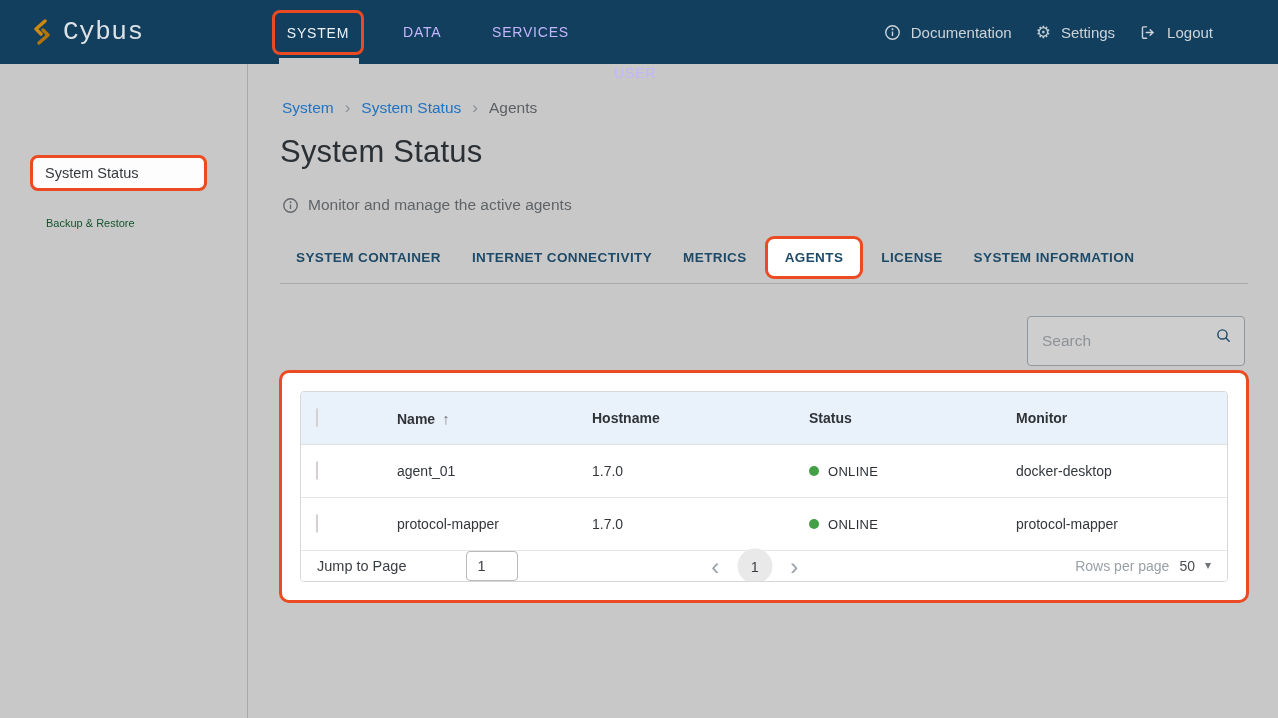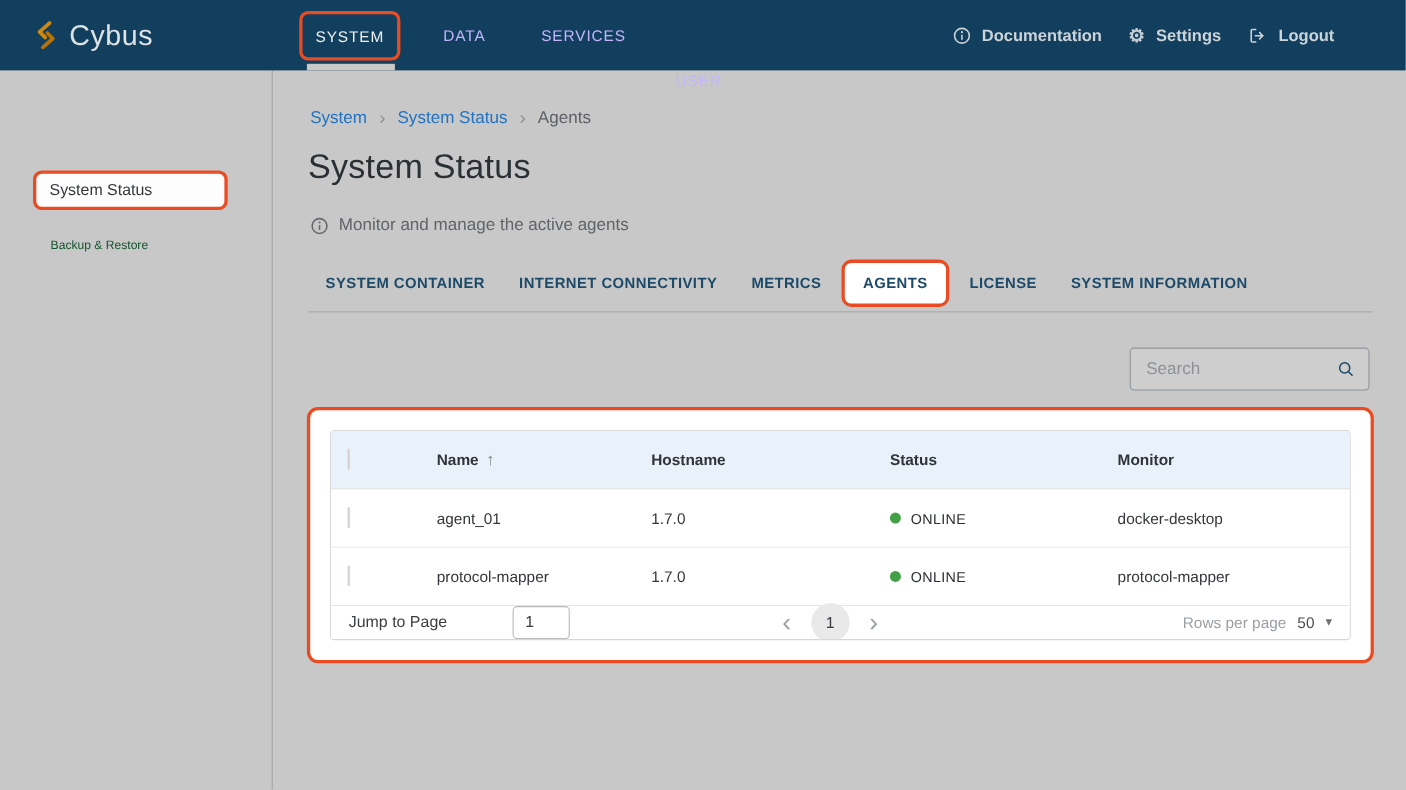--- a/index.html
+++ b/index.html
@@ -2,27 +2,27 @@
 <html><head>
 <meta charset="utf-8">
 <style>
   * { margin:0; padding:0; box-sizing:border-box; }
   html,body { width:1278px; height:718px; overflow:hidden; }
   body { font-family:"Liberation Sans", sans-serif; background:#c8c8c8; position:relative; }
 
   
   .navbar { position:absolute; top:0; left:0; width:1278px; height:64px; background:#123f5e; z-index:5; }
   .logo { position:absolute; left:30px; top:0; height:64px; display:flex; align-items:center; gap:9px; cursor:pointer; }
-  .logo-text { font-family:Liberation Sans, sans-serif; font-size:26px; color:#dde2e6; letter-spacing:0.5px; }
+  .logo-text { font-family:Liberation Mono, monospace; font-size:26px; color:#dde2e6; letter-spacing:0.5px; }
   .nav-item { position:absolute; top:0; height:64px; display:flex; align-items:center;
               font-size:14px; letter-spacing:0.8px; color:#c4b5fd; cursor:pointer; }
   .nav-item.active-box { top:10px; height:45px; width:92px; justify-content:center;
               border:3px solid #ea4b22; border-radius:8px; color:#eef1f3; }
   .nav-underline { position:absolute; left:279px; top:58px; width:80px; height:6px; background:#c8c8c8; }
-  .nav-actions { position:absolute; right:65px; top:0; height:64px; display:flex; align-items:center; gap:24px;font-weight:bold; }
+  .nav-actions { position:absolute; right:65px; top:0; height:64px; display:flex; align-items:center; gap:24px; }
   .nav-action { display:flex; align-items:center; gap:10px; color:#ccd3d9; font-size:15px; cursor:pointer; }
   .gear-glyph { font-size:17px; line-height:1; color:#c3ccd2; }
 
   
   .sidebar { position:absolute; top:64px; left:0; width:248px; height:654px; background:#c8c8c8;
              border-right:1px solid #a7a7a7; }
   .sidebar-item-selected { position:absolute; left:30px; top:91px; width:177px; height:36px;
              background:#fdfdfd; border:3px solid #ea4b22; border-radius:8px;
              display:flex; align-items:center; padding-left:12px;
              font-size:14.5px; color:#35393d; cursor:pointer; }
@@ -39,21 +39,21 @@
                 color:#2b3035; letter-spacing:0.2px; }
   .page-subtitle { position:absolute; left:282px; top:196px; display:flex; align-items:center; gap:9px;
                 color:#5f6468; font-size:15.5px; }
 
   .tabs { position:absolute; left:296px; top:234px; height:46px; display:flex; align-items:center; gap:31px; }
   .tab { font-size:13.5px; font-weight:700; letter-spacing:0.4px; color:#1d4a68; cursor:pointer; white-space:nowrap; }
   .tab.annotated { background:#fff; border:3px solid #ea4b22; border-radius:9px;
                    padding:11px 17px; margin:0 -13px; }
   .tab-divider { position:absolute; left:280px; top:283px; width:968px; height:1px; background:#a9a9a9; }
 
-  .search-box { position:absolute; left:1027px; top:316px; width:218px; height:39px;
+  .search-box { position:absolute; left:1027px; top:316px; width:218px; height:50px;
                 border:1px solid #8f969c; border-radius:4px; background:rgba(255,255,255,0.12); }
   .search-box input { position:absolute; inset:0; background:transparent; border:none; outline:none;
                 font-family:"Liberation Sans", sans-serif; font-size:15.5px; color:#3c4043; padding:0 40px 0 14px; }
   .search-box input::placeholder { color:#8d9297; opacity:1; }
   .search-glyph { position:absolute; right:12px; top:10px; color:#1d4a68; cursor:pointer; }
 
   
   .table-annotation { position:absolute; left:279px; top:370px; width:970px; height:233px;
                 border:3px solid #ea4b22; border-radius:10px; background:#fff; padding:18px; }
   .agents-table { width:100%; height:100%; border:1px solid #d8d8d8; border-radius:4px;

